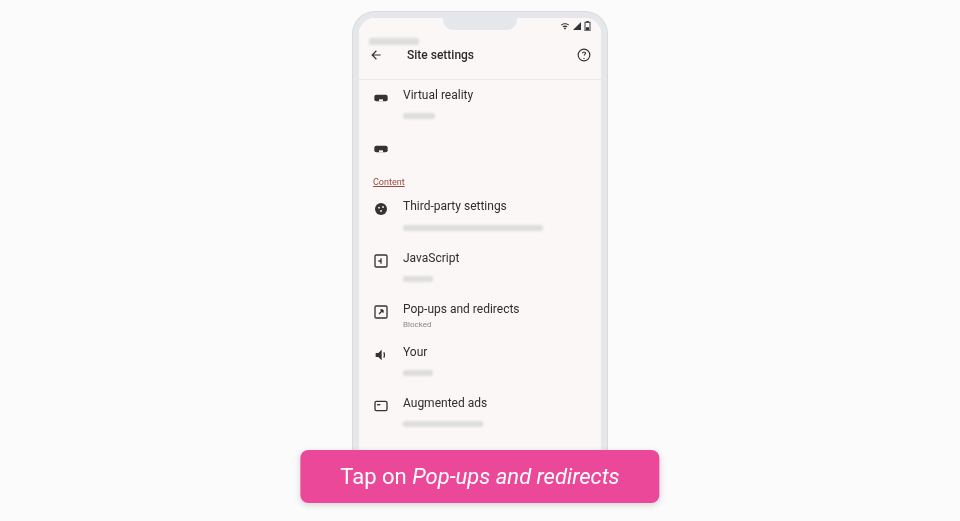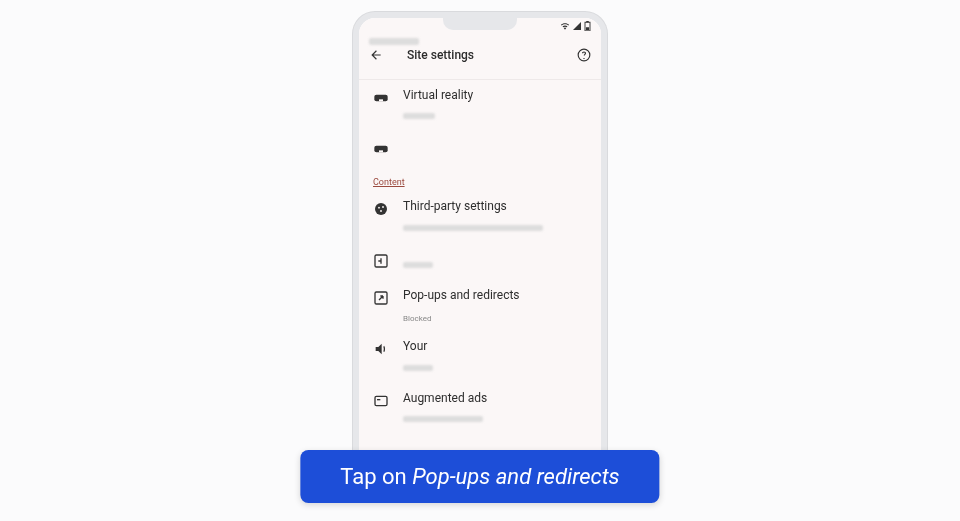--- a/index.html
+++ b/index.html
@@ -115,28 +115,28 @@
     color: #2e2e2e;
     line-height: 1.2;
   }
   .item-sub {
     margin-top: 2px;
   }
   .item-sub .blurtext { height: 6px; }
   .item-sub-text {
     font-size: 8px;
     color: #888;
-    margin-top: 12px;
+    margin-top: 3px;
   }
   .caption {
     position: absolute;
     left: 50%;
     bottom: 18px;
     transform: translateX(-50%);
-    background: #1d4ed8;
+    background: #ec4899;
     color: #fff;
     padding: 14px 40px;
     border-radius: 8px;
     font-size: 22px;
     white-space: nowrap;
     box-shadow: 0 2px 6px rgba(0,0,0,0.15);
   }
   .caption em { font-style: italic; }
 </style>
 </head>
@@ -218,20 +218,21 @@
       </div>
 
       <div class="item">
         <span class="item-icon">
           <svg width="16" height="16" viewBox="0 0 24 24">
               <rect x="3" y="3" width="18" height="18" rx="2" fill="none" stroke="#333" stroke-width="2"></rect>
               <path d="M8 12 L12 12 M12 8 L12 16" stroke="#333" stroke-width="2"></path>
             </svg>
         </span>
         <div class="item-body">
+          <div class="item-title">JavaScript</div>
           <div class="item-sub"><span class="blurtext" style="width:30px"></span></div>
         </div>
       </div>
 
       <div class="item">
         <span class="item-icon">
           <svg width="16" height="16" viewBox="0 0 24 24">
               <rect x="3" y="3" width="18" height="18" rx="2" fill="none" stroke="#333" stroke-width="2"></rect>
               <path d="M9 15 L15 9 M15 9 L11 9 M15 9 L15 13" stroke="#333" stroke-width="2" fill="none"></path>
             </svg>

